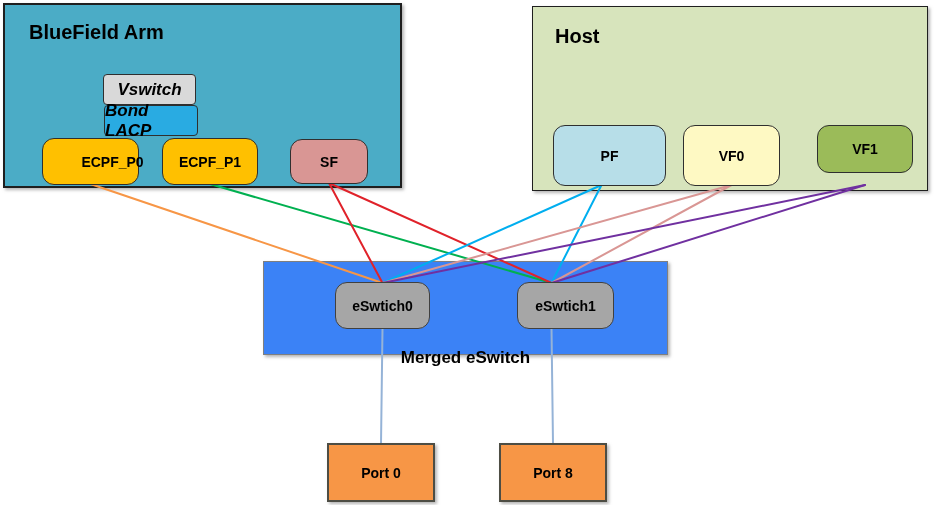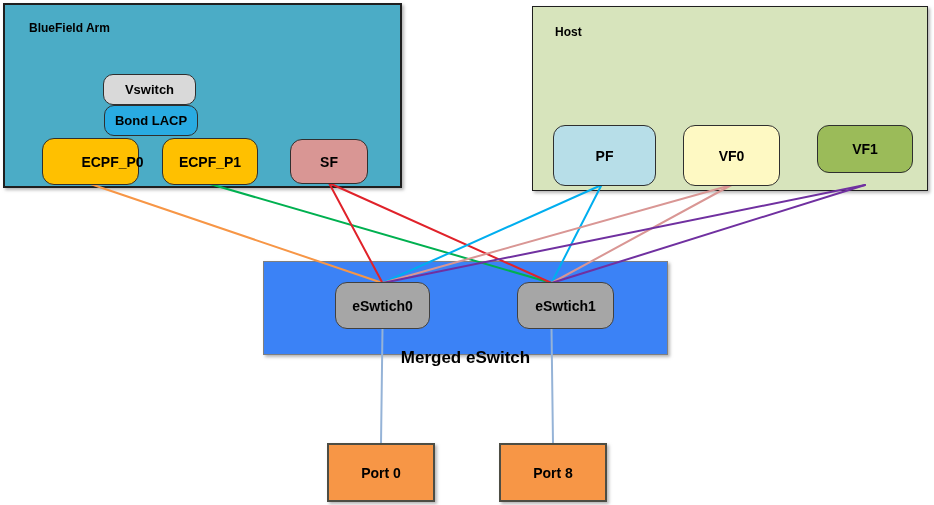--- a/index.html
+++ b/index.html
@@ -6,33 +6,33 @@
   #stage{
     position:relative;width:934px;height:505px;background:#ffffff;overflow:hidden;
     font-family:"Liberation Sans",sans-serif;
   }
   .container-box{
     position:absolute;z-index:1;box-sizing:border-box;
     border:2px solid #1f1f1f;
     box-shadow:2px 2px 3px rgba(120,120,120,0.55);
   }
   .container-title{
-    position:absolute;font-weight:bold;font-size:12px;color:#000;
+    position:absolute;font-weight:bold;font-size:20px;color:#000;
     white-space:nowrap;
   }
   #edge-layer{
     position:absolute;left:0;top:0;z-index:3;pointer-events:none;
   }
   .node{
     position:absolute;z-index:5;box-sizing:border-box;
     border:1.6px solid #2f2f2f;border-radius:12px;
     display:flex;align-items:center;justify-content:center;
     font-weight:bold;color:#000;font-size:14px;
   }
-  .node.small{border-radius:10px;font-size:13px;}
+  .node.small{border-radius:4px;font-size:17px;font-style:italic;}
   .node.square{border-radius:0;border:2px solid #4d4d44;box-shadow:2px 2px 3px rgba(120,120,120,0.55);}
   .merged-label{
     position:absolute;left:0;right:0;top:86px;text-align:center;
     font-weight:bold;font-size:17px;color:#000;
   }
 </style>
 </head>
 <body>
 
 <div id="stage">
@@ -73,21 +73,21 @@
   <div class="node" style="left: 42px; top: 138px; width: 97px; height: 47px; background: rgb(255, 192, 0); padding-left: 44px;">
     <span>ECPF_P0</span>
   </div>
   <div class="node" style="left: 162px; top: 138px; width: 96px; height: 47px; background: rgb(255, 192, 0);">
     <span>ECPF_P1</span>
   </div>
   <div class="node" style="left: 290px; top: 139px; width: 78px; height: 45px; background: rgb(217, 150, 148);">
     <span>SF</span>
   </div>
 
-  <div class="node" style="left: 553px; top: 125px; width: 103px; height: 61px; background: rgb(183, 222, 232);">
+  <div class="node" style="left: 553px; top: 125px; width: 113px; height: 61px; background: rgb(183, 222, 232);">
     <span>PF</span>
   </div>
   <div class="node" style="left: 683px; top: 125px; width: 97px; height: 61px; background: #fef9c3;">
     <span>VF0</span>
   </div>
   <div class="node" style="left: 817px; top: 125px; width: 96px; height: 48px; background: rgb(155, 187, 89);">
     <span>VF1</span>
   </div>
 
   <div class="node" style="left: 335px; top: 282px; width: 95px; height: 47px; border-color: rgb(64, 64, 64); background: rgb(166, 166, 166);">

